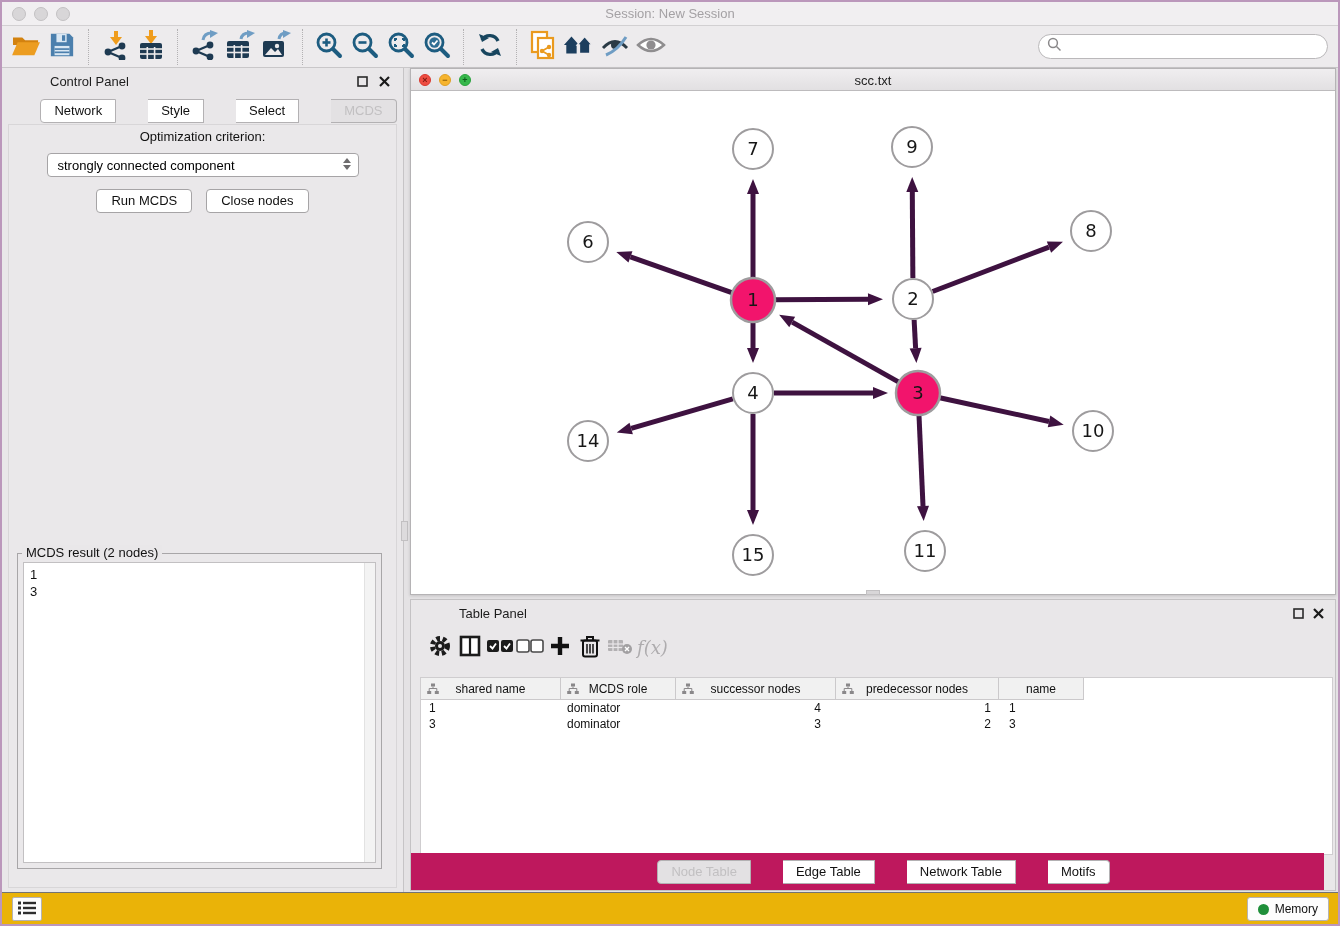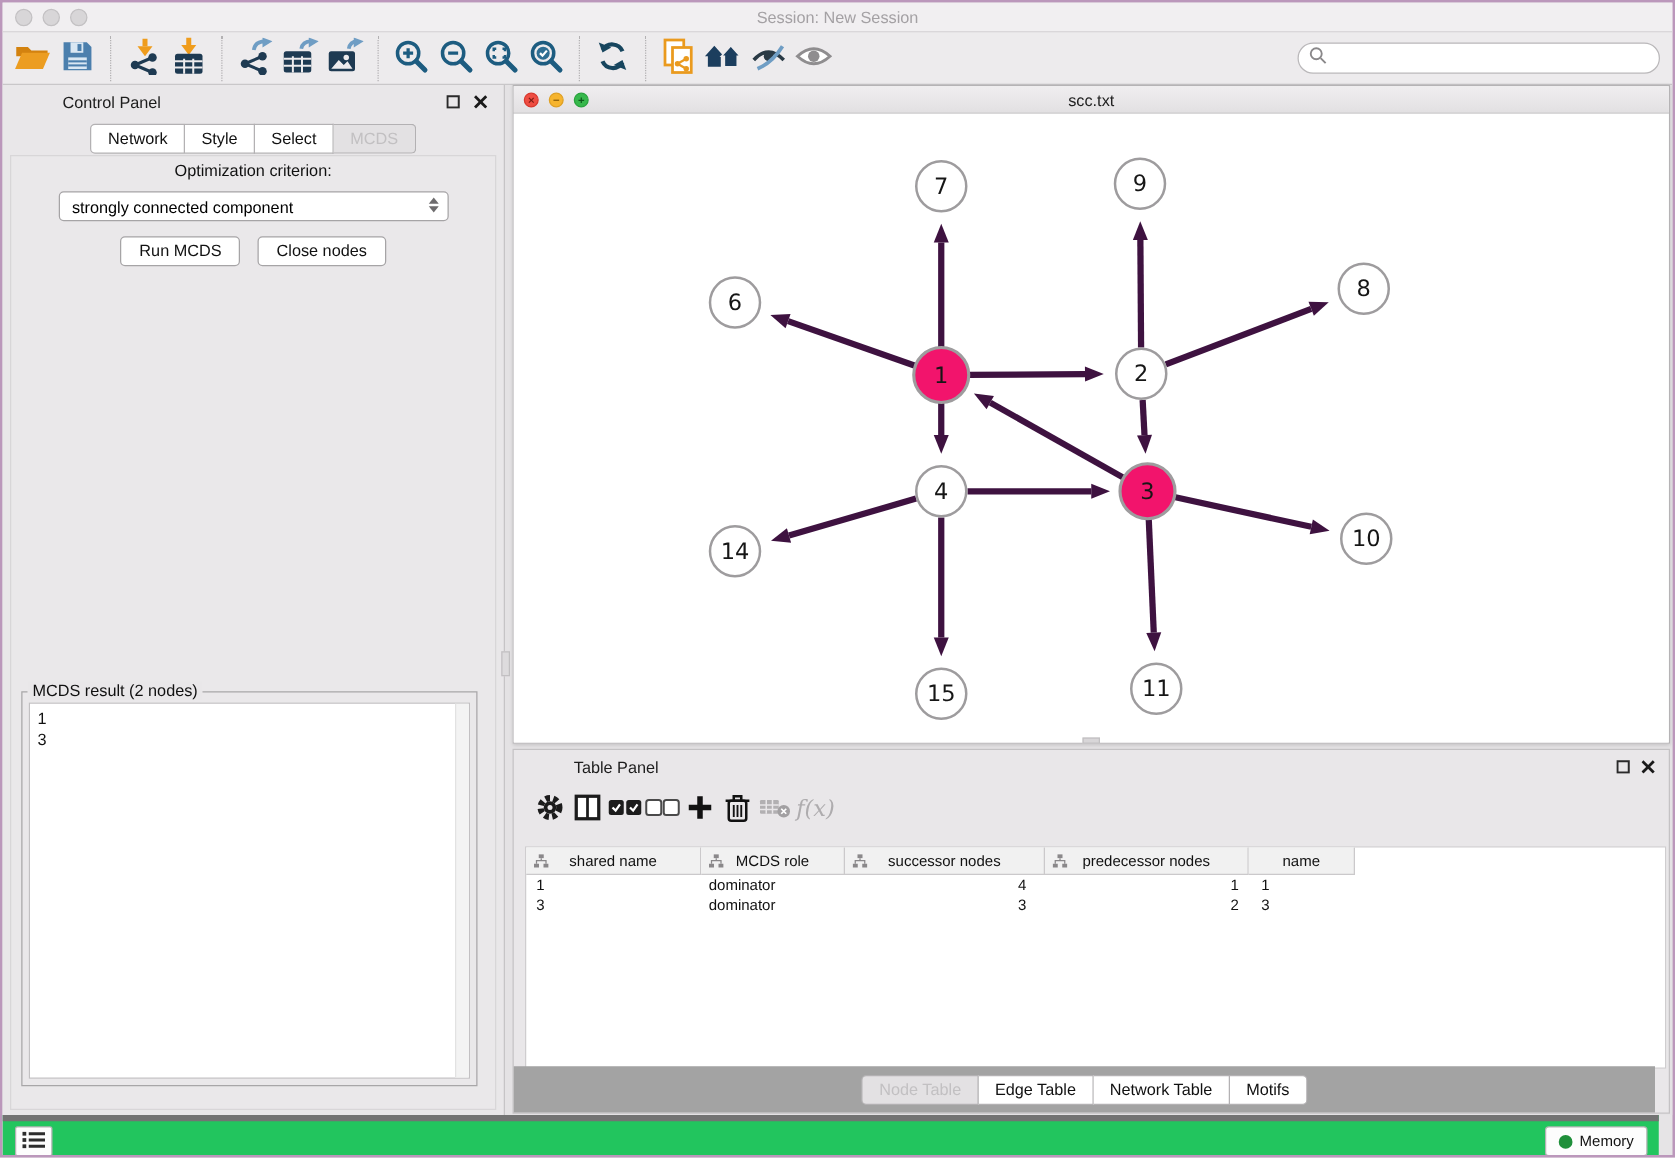--- a/index.html
+++ b/index.html
@@ -22,21 +22,21 @@
   
   .desktop { position:absolute; left:0; top:66px; right:0; bottom:32px; background:#e4e2e4; }
 
   
   .cpanel { position:absolute; left:0; top:0; width:402px; height:828px; background:#e9e7e9; border-right:1px solid #c6c4c6; }
   .panel-head { position:relative; height:26px; }
   .panel-title { position:absolute; left:8px; top:6px; font-size:13px; color:#1d1d1d;margin-left:40px; }
   .panel-ic { position:absolute; top:6px; width:14px; height:14px; display:flex; align-items:center; justify-content:center; cursor:pointer; }
   .tabs-row { position:absolute; left:0; right:0; display:flex; justify-content:center; }
   .cp-tabs { top:31px; }
-  .tab { font-size:13px; padding:3px 13px 4px; background:#fff; border:1px solid #b3b1b3; border-left:none; color:#111; cursor:pointer; white-space:nowrap; }
+  .tab { font-size:13px; padding:3px 13px 4px; background:#fff; border:1px solid #b3b1b3; border-left:none; color:#111; cursor:pointer; white-space:nowrap;margin-left:32px; }
   .tab:first-child { border-left:1px solid #b3b1b3; border-radius:4px 0 0 4px; }
   .tab:last-child { border-radius:0 4px 4px 0; }
   .tab.active { background:#e3e1e3; color:#c2c0c2; }
   .cp-inner { position:absolute; left:6px; right:6px; top:56px; bottom:8px; border:1px solid #d8d6d8; background:#eae8ea; }
   .opt-label { margin-top:4px; text-align:center; font-size:13px; color:#111; }
   .combo { position:relative; margin:9px auto 0; width:312px; height:24px; background:#fff; border:1px solid #a6a4a6; border-radius:4px; font-size:13px; display:flex; align-items:center; padding-left:10px; cursor:pointer; }
   .combo-arrows { position:absolute; right:7px; top:4px; display:flex; flex-direction:column; gap:2px; }
   .arr-up { width:0; height:0; border-left:4px solid transparent; border-right:4px solid transparent; border-bottom:5px solid #6e6c6e; }
   .arr-dn { width:0; height:0; border-left:4px solid transparent; border-right:4px solid transparent; border-top:5px solid #6e6c6e; }
   .btn-row { margin-top:12px; display:flex; justify-content:center; gap:14px; }
@@ -61,24 +61,24 @@
   .tpanel { position:absolute; left:408px; top:531px; width:926px; height:292px; background:#e9e7e9; border:1px solid #c4c2c4; }
   .tp-toolbar { position:absolute; left:16px; top:30px; height:34px; display:flex; align-items:center; gap:4px; }
   .tp-btn { width:26px; height:26px; display:flex; align-items:center; justify-content:center; background:none; border:none; cursor:pointer; }
   .fx { font-family:"DejaVu Serif", serif; font-style:italic; font-size:18px; color:#aeacae; }
   .ttable { position:absolute; left:9px; right:2px; top:77px; height:178px; background:#fff; border:1px solid #cfcdcf; }
   .thead { display:flex; height:22px; }
   .th { background:#f1f1f1; border-right:1px solid #cbc9cb; border-bottom:1px solid #cbc9cb; display:flex; align-items:center; justify-content:center; gap:6px; font-size:12px; color:#111; position:relative; }
   .th .org-ic { position:absolute; left:6px; top:5px; }
   .trow { display:flex; height:16px; align-items:center; font-size:12px; color:#111; }
   .td { overflow:hidden; white-space:nowrap; }
-  .tp-tabs-strip { position:absolute; left:0; right:11px; bottom:0; height:37px; background:#a3a3a3; display:flex; align-items:center; justify-content:center; }
-
-  
-  .statusbar { position:absolute; left:0; bottom:0; right:11px; height:32px; background:#22c55e; border-top:5px solid #737373; }
+  .tp-tabs-strip { position:absolute; left:0; right:11px; bottom:0; height:37px; background:#be185d; display:flex; align-items:center; justify-content:center; }
+
+  
+  .statusbar { position:absolute; left:0; bottom:0; right:0; height:32px; background:#eab308; border-top:1px solid #737373; }
   .list-btn { position:absolute; left:10px; top:4px; width:30px; height:24px; background:#fdfdfd; border:1px solid #b5b3b5; border-radius:2px; display:flex; align-items:center; justify-content:center; cursor:pointer; }
   .mem-btn { position:absolute; right:9px; top:4px; height:24px; background:#fdfdfd; border:1px solid #b5b3b5; border-radius:3px; display:flex; align-items:center; gap:6px; padding:0 10px; font-size:12px; color:#111; cursor:pointer; }
   .mem-dot { width:11px; height:11px; border-radius:50%; background:#1f8f3a; }
 </style>
 </head>
 <body>
 
 <div id="app">
 
   <div class="titlebar">

